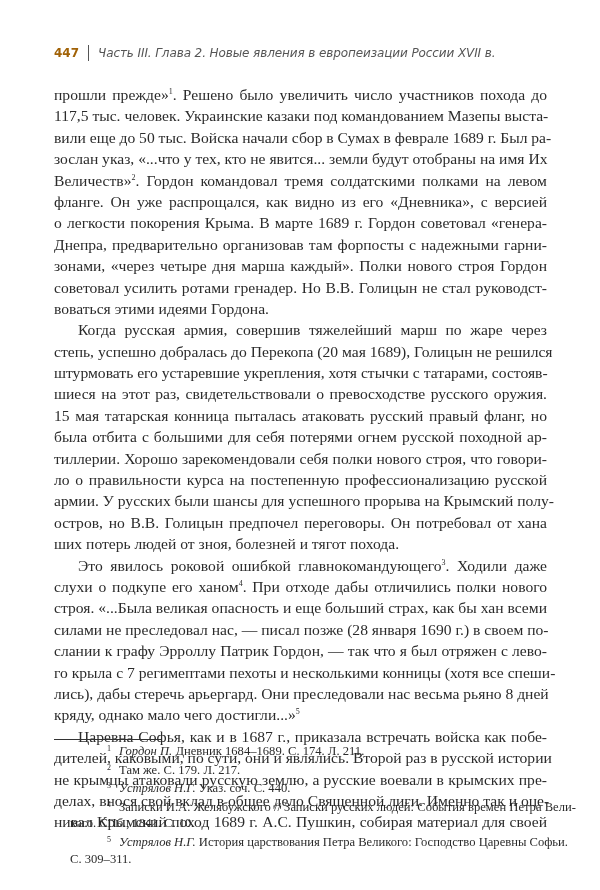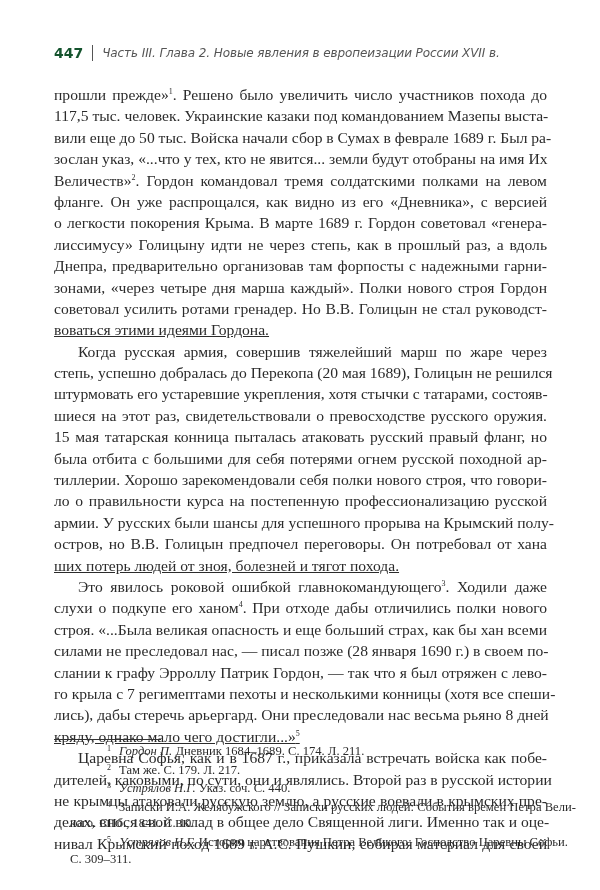--- a/index.html
+++ b/index.html
@@ -3,29 +3,29 @@
 <meta charset="utf-8">
 <style>
   html, body { margin: 0; padding: 0; background: #ffffff; }
   body { width: 600px; height: 890px; position: relative; overflow: hidden; }
   .page { position: absolute; left: 54px; top: 0; width: 493px; color: #2b2b2b; }
   .running-head {
     position: absolute; top: 43px; left: 0; height: 20px;
     font-family: "DejaVu Sans", sans-serif; font-size: 12px; color: #555;
     white-space: nowrap; display: flex; align-items: center;
   }
-  .running-head .pnum { font-weight: bold; color: #14532d; font-size: 14px; }
+  .running-head .pnum { font-weight: bold; color: #a16207; font-size: 12px; }
   .running-head .sep { display: inline-block; width: 1px; height: 16px; background: #555; margin: 0 9px 0 9px; }
   .running-head .title { font-weight: normal; letter-spacing: -0.1px; font-style: italic; }
   .body-text {
     position: absolute; top: 84px; left: 0; width: 493px;
     font-family: "Liberation Serif", serif; font-size: 15.6px; line-height: 21.4px;
   }
   .line { display: block; white-space: nowrap; text-align: justify; text-align-last: justify; height: 21.4px; overflow: visible; }
-  .line.last { text-align-last: left; text-decoration: underline; }
+  .line.last { text-align-last: left; }
   .line.indent { padding-left: 24px; }
   sup { font-size: 8px; line-height: 0; vertical-align: 6px; }
   .fn-rule { position: absolute; top: 739px; left: 0; width: 107px; height: 1px; background: #333; }
   .footnotes {
     position: absolute; top: 741px; left: 0; width: 493px;
     font-family: "Liberation Serif", serif; font-size: 12.6px; line-height: 16.6px; color: #2b2b2b;
   }
   .fn { display: block; white-space: nowrap; margin-left: 16px; }
   .fn.indent { padding-left: 37px; }
   .fn .mark { font-size: 8px; vertical-align: 4px; margin-right: 8px; }
@@ -44,21 +44,20 @@
 
   <div class="body-text" id="body-text">
       <div>
         <span class="line"><span>прошли прежде»</span><sup>1</sup><span>. Решено было увеличить число участников похода до</span></span>
         <span class="line"><span>117,5 тыс. человек. Украинские казаки под командованием Мазепы выста-</span></span>
         <span class="line"><span>вили еще до 50 тыс. Войска начали сбор в Сумах в феврале 1689 г. Был ра-</span></span>
         <span class="line"><span>зослан указ, «...что у тех, кто не явится... земли будут отобраны на имя Их</span></span>
         <span class="line"><span>Величеств»</span><sup>2</sup><span>. Гордон командовал тремя солдатскими полками на левом</span></span>
         <span class="line"><span>фланге. Он уже распрощался, как видно из его «Дневника», с версией</span></span>
         <span class="line"><span>о легкости покорения Крыма. В марте 1689 г. Гордон советовал «генера-</span></span>
-        <span class="line"><span>лиссимусу» Голицыну идти не через степь, как в прошлый раз, а вдоль</span></span>
         <span class="line"><span>Днепра, предварительно организовав там форпосты с надежными гарни-</span></span>
         <span class="line"><span>зонами, «через четыре дня марша каждый». Полки нового строя Гордон</span></span>
         <span class="line"><span>советовал усилить ротами гренадер. Но В.В. Голицын не стал руководст-</span></span>
         <span class="line last"><span>воваться этими идеями Гордона.</span></span>
       </div>
       <div>
         <span class="line indent"><span>Когда русская армия, совершив тяжелейший марш по жаре через</span></span>
         <span class="line"><span>степь, успешно добралась до Перекопа (20 мая 1689), Голицын не решился</span></span>
         <span class="line"><span>штурмовать его устаревшие укрепления, хотя стычки с татарами, состояв-</span></span>
         <span class="line"><span>шиеся на этот раз, свидетельствовали о превосходстве русского оружия.</span></span>

